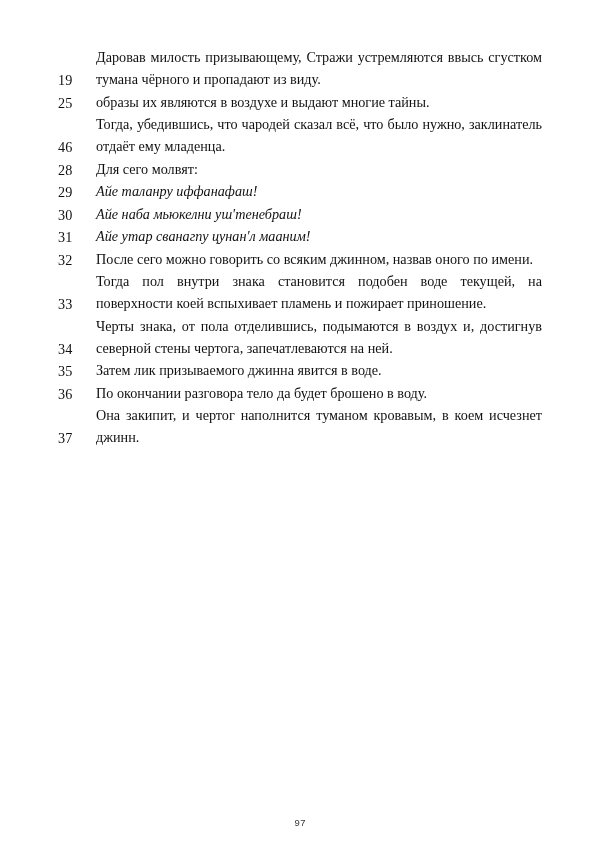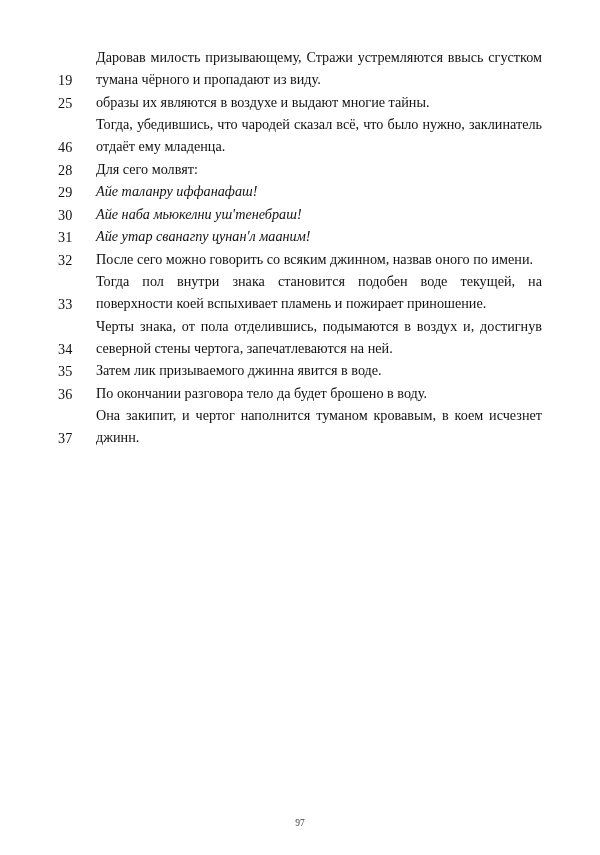--- a/index.html
+++ b/index.html
@@ -58,21 +58,21 @@
     text-align: justify;
   }
   .page-number {
     position: absolute;
     left: 0;
     right: 0;
     top: 818px;
     text-align: center;
     font-size: 9.5px;
     color: #3a3a3a;
-    font-family: Liberation Serif, serif;
+    font-family: Liberation Mono, monospace;
   }
 </style>
 </head>
 <body>
 
 <div class="page">
 
   <div class="text-block" id="verse-list">
       <div class="verse">
         <div class="verse-num">19</div>

